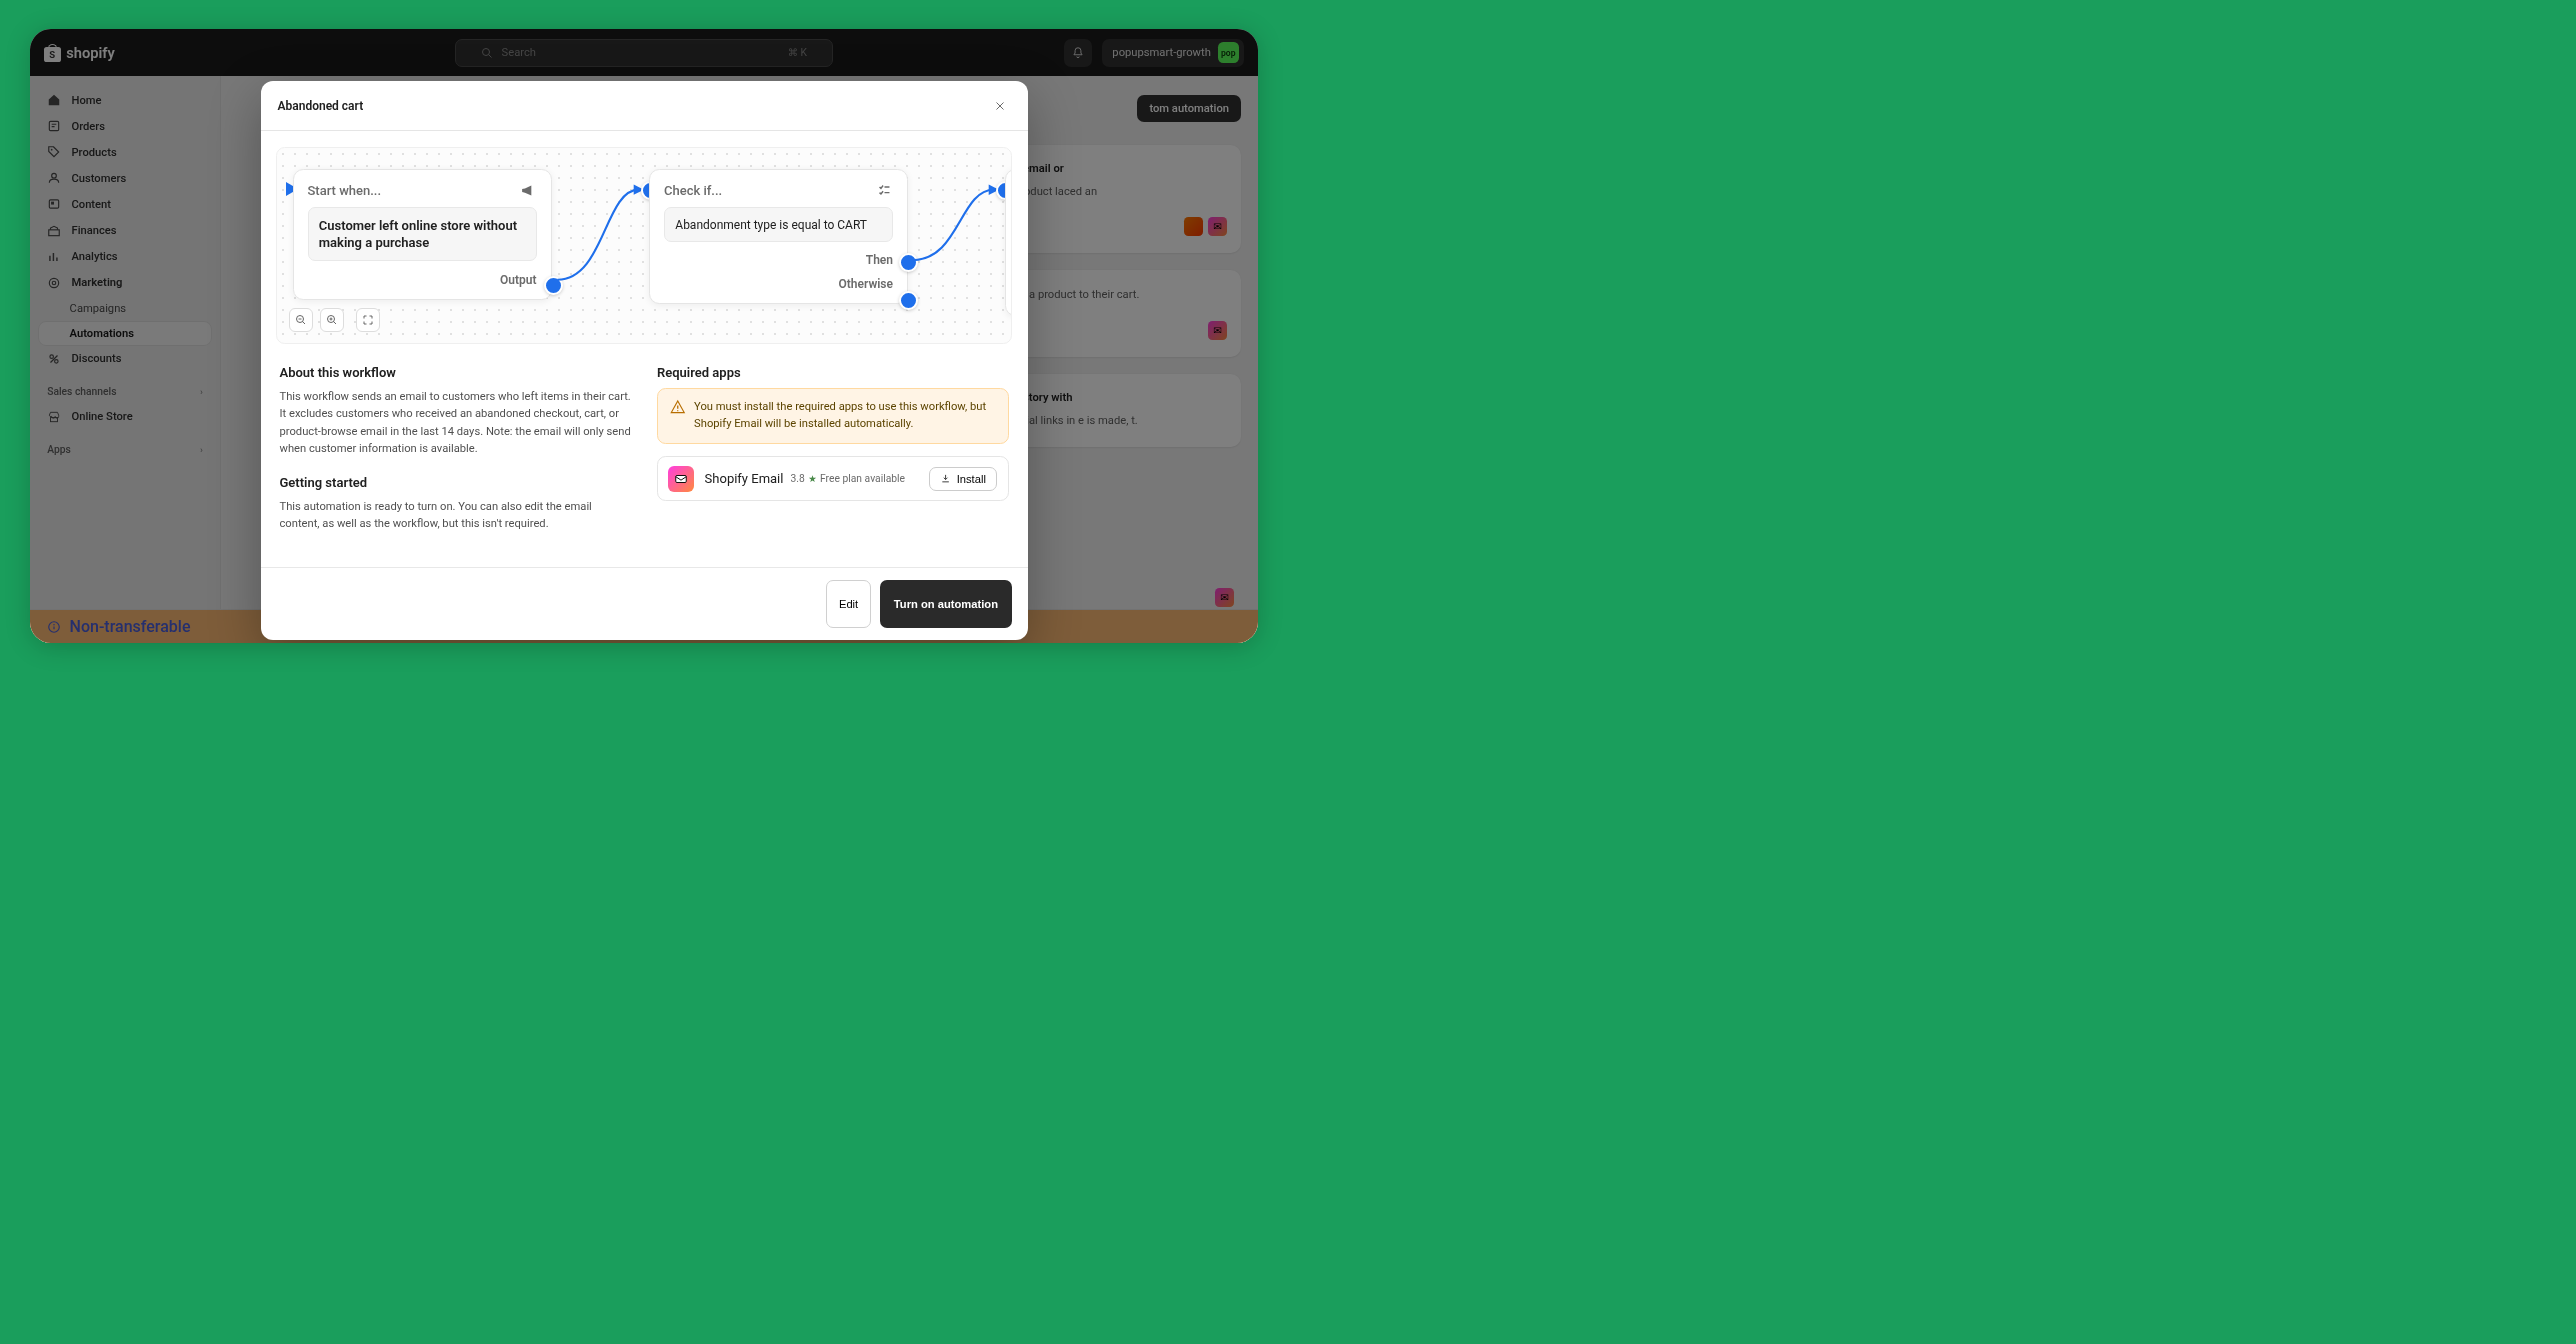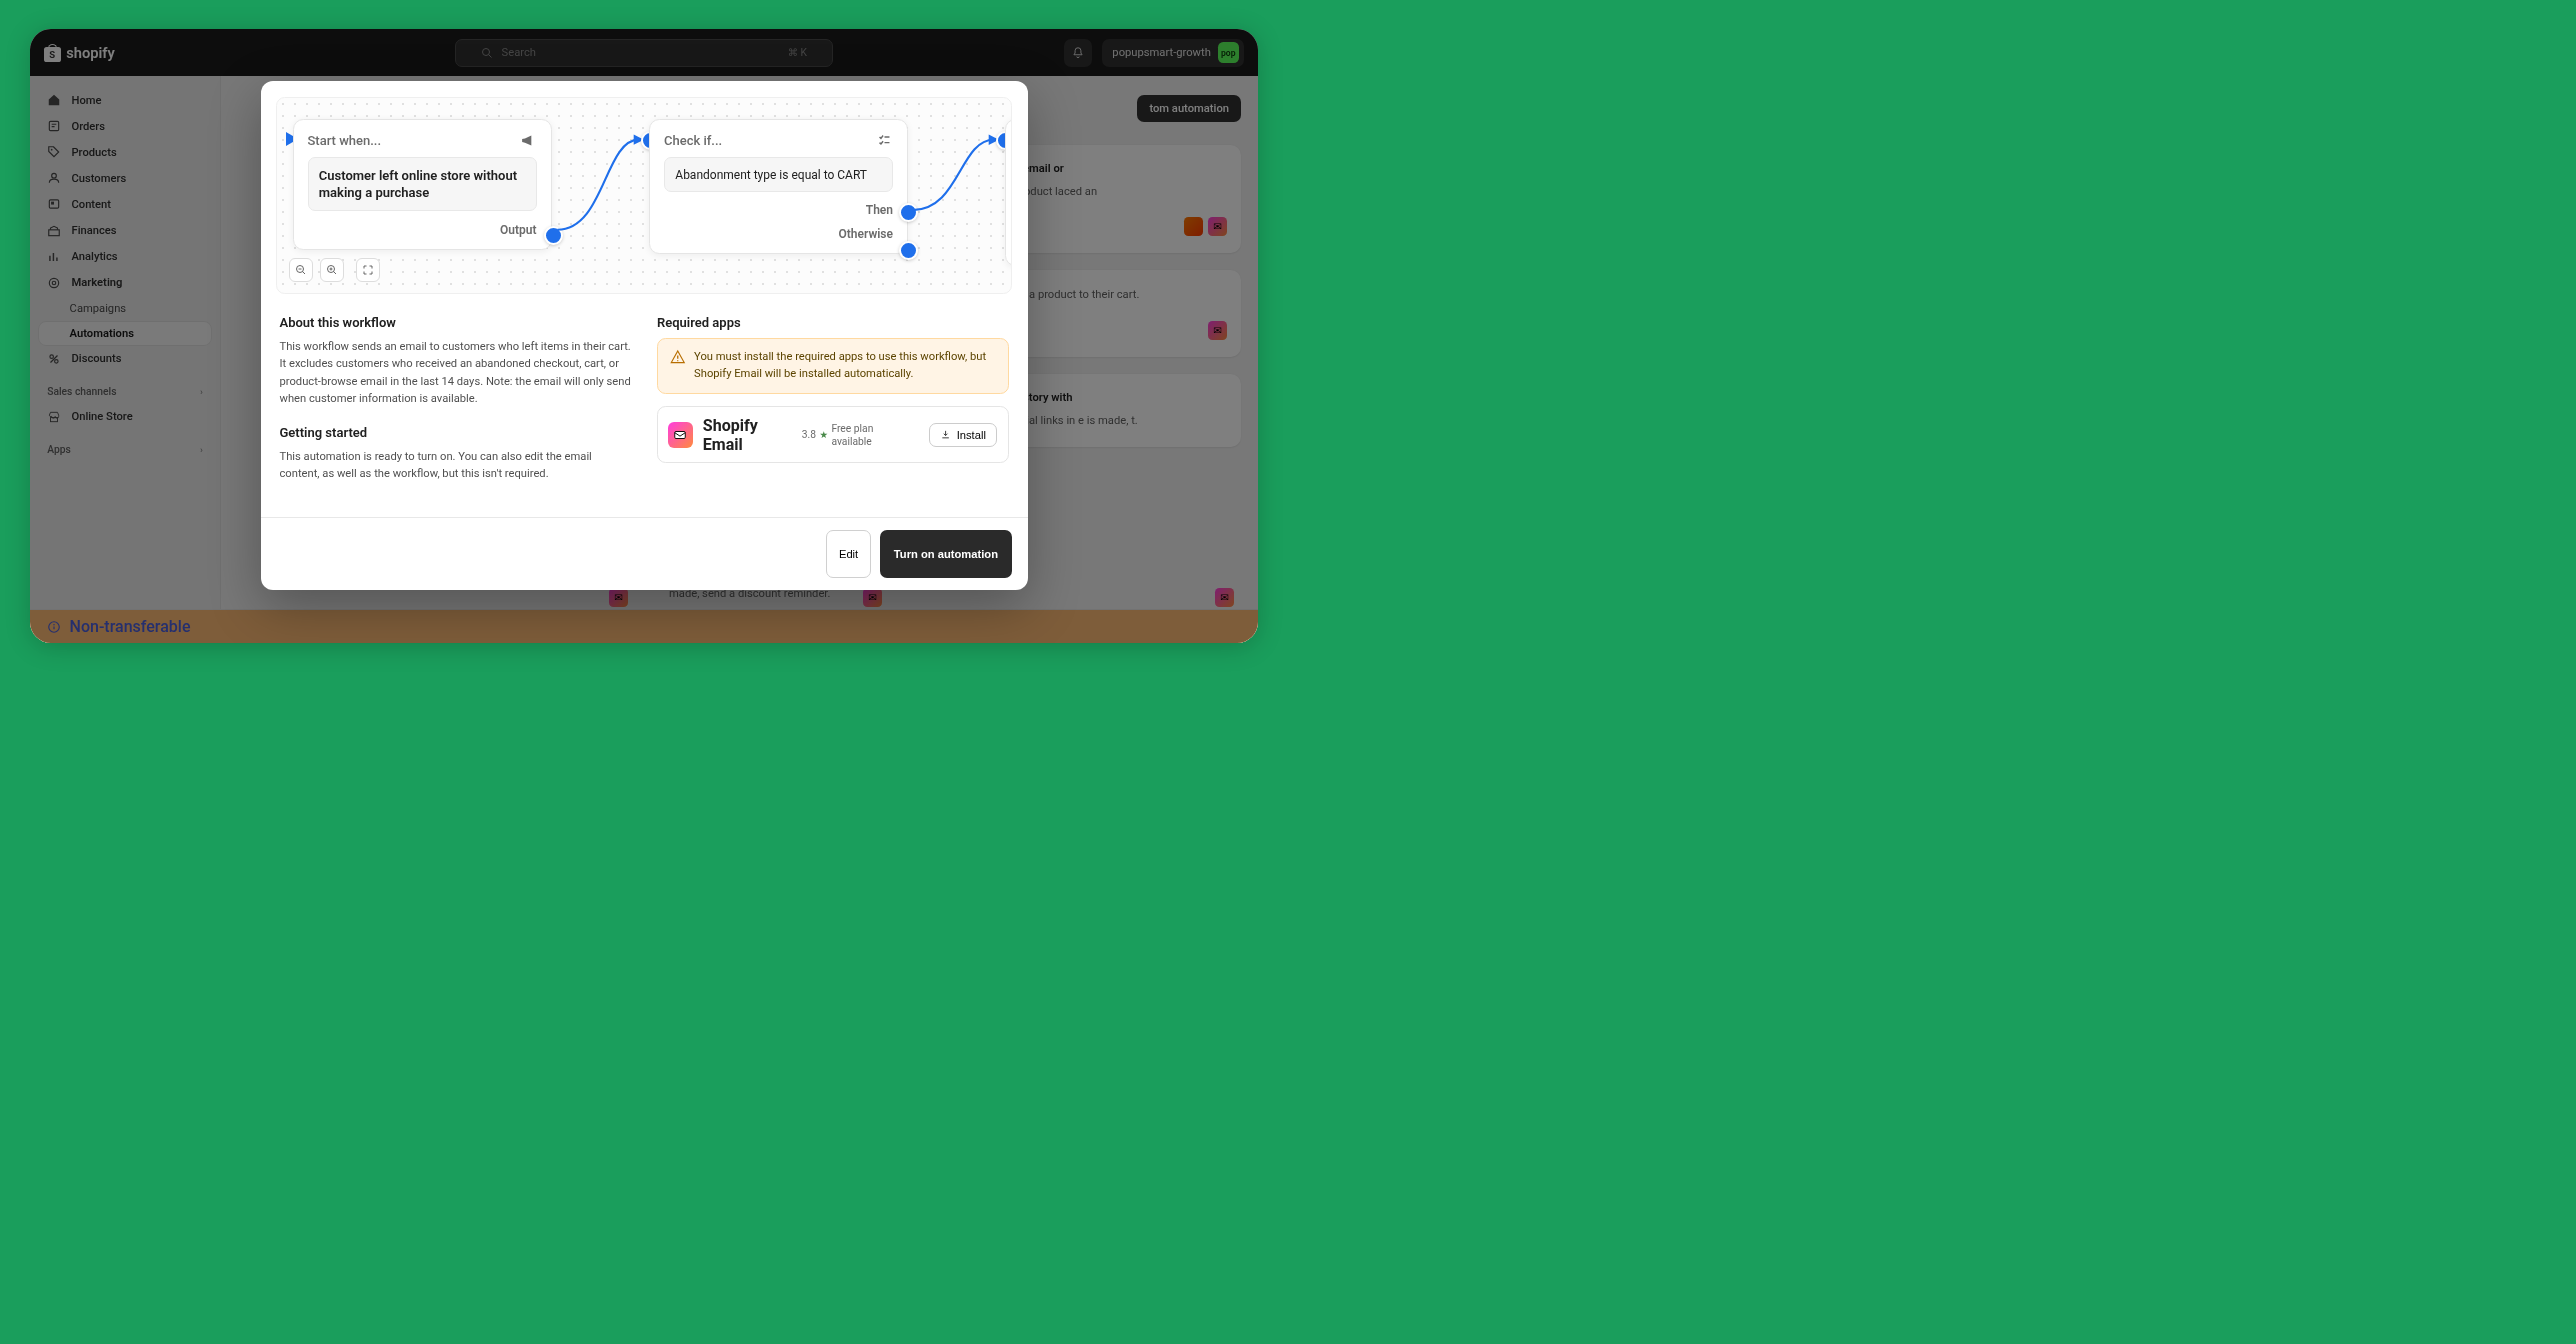--- a/index.html
+++ b/index.html
@@ -191,21 +191,21 @@
   background: #fff4e5; border: 0.9px solid #ffd9a0; border-radius: 8.6px;
   padding: 10.3px 12px; display: flex; gap: 8.6px; margin-bottom: 12px;
 }
 .warn-icon { color: #b86e00; flex-shrink: 0; }
 .warn-text { font-size: 11.2px; color: #5c4400; line-height: 1.5; }
 .app-row {
   border: 0.9px solid #e5e5e5; border-radius: 8.6px; padding: 8.6px 10.3px;
   display: flex; align-items: center; gap: 10.3px;
 }
 .app-icon { width: 26px; height: 26px; border-radius: 6px; background: linear-gradient(135deg,#ff3de0,#ff8a3d); display: flex; align-items: center; justify-content: center; color: #000; }
-.app-name { font-weight: 700; font-size: 16px; color: #202020; }
+.app-name { font-weight: 400; font-size: 13px; color: #202020; }
 .app-meta { font-size: 10.3px; color: #6b6b6b; display: flex; align-items: center; gap: 3.4px; }
 .star { color: #4a8a4a; font-size: 9.5px; }
 .spacer { flex: 1; }
 .install-btn {
   border: 0.9px solid #ccc; background: #fff; border-radius: 7px;
   padding: 5.2px 10.3px; font-size: 11.2px; font-weight: 500; display: flex; align-items: center; gap: 5.2px;
 }
 .modal-footer {
   border-top: 0.9px solid #e8e8e8; padding: 12px 15.5px;
   display: flex; justify-content: flex-end; gap: 8.6px;
@@ -418,20 +418,29 @@
     <svg width="14" height="14" viewBox="0 0 24 24">
               <circle cx="12" cy="12" r="9" stroke="#4a5fdc" stroke-width="2" fill="none"></circle>
               <line x1="12" y1="8" x2="12" y2="8" stroke="#4a5fdc" stroke-width="2.5" stroke-linecap="round"></line>
               <line x1="12" y1="11" x2="12" y2="16" stroke="#4a5fdc" stroke-width="2"></line>
             </svg>
     <span>Non-transferable</span>
   </div>
 
   <div class="overlay">
     <div class="modal">
+      <div class="modal-header">
+        <div class="modal-title">Abandoned cart</div>
+        <div class="close-x">
+          <svg width="12" height="12" viewBox="0 0 24 24">
+                    <line x1="5" y1="5" x2="19" y2="19" stroke="#6b6b6b" stroke-width="2"></line>
+                    <line x1="19" y1="5" x2="5" y2="19" stroke="#6b6b6b" stroke-width="2"></line>
+                  </svg>
+        </div>
+      </div>
 
       <div class="workflow-area">
         <div class="start-play"></div>
 
         <div class="wf-card wf1">
           <div class="wf-head">
             <span class="wf-head-label">Start when...</span>
             <span class="wf-head-icon">
                       <svg width="17" height="17" viewBox="0 0 24 24">
                         <path d="M3 10v4l4 1 9 4V5l-9 4-4 1z" fill="#6b6b6b"></path>

